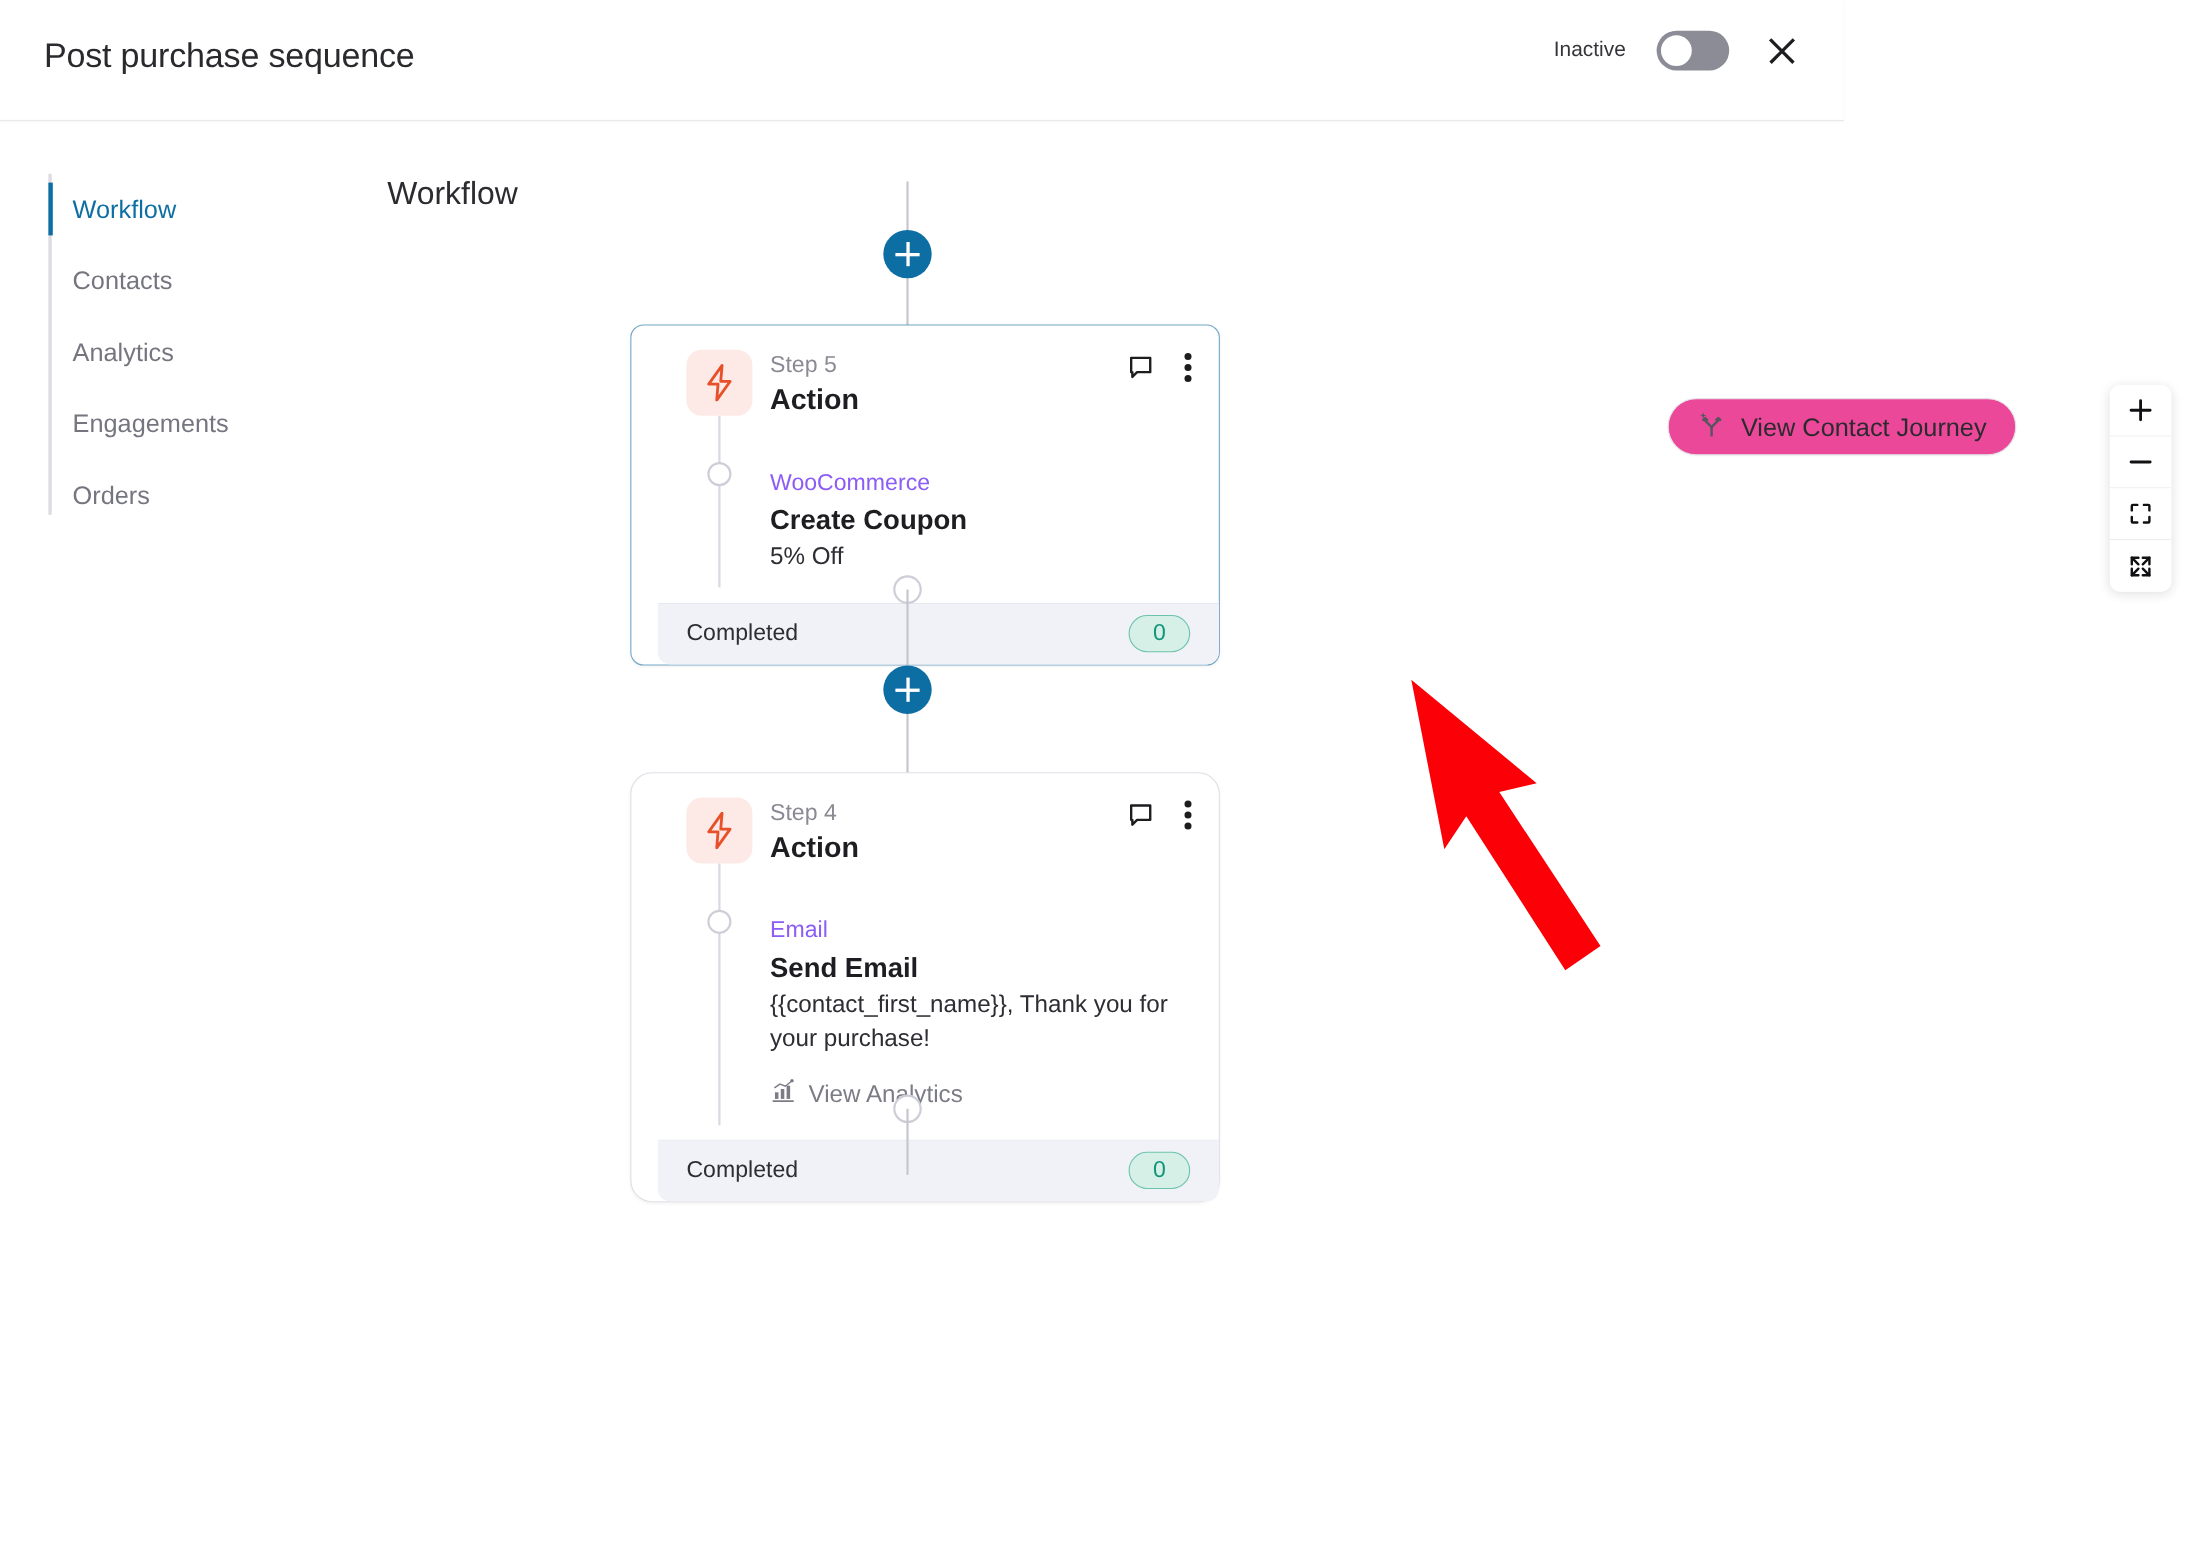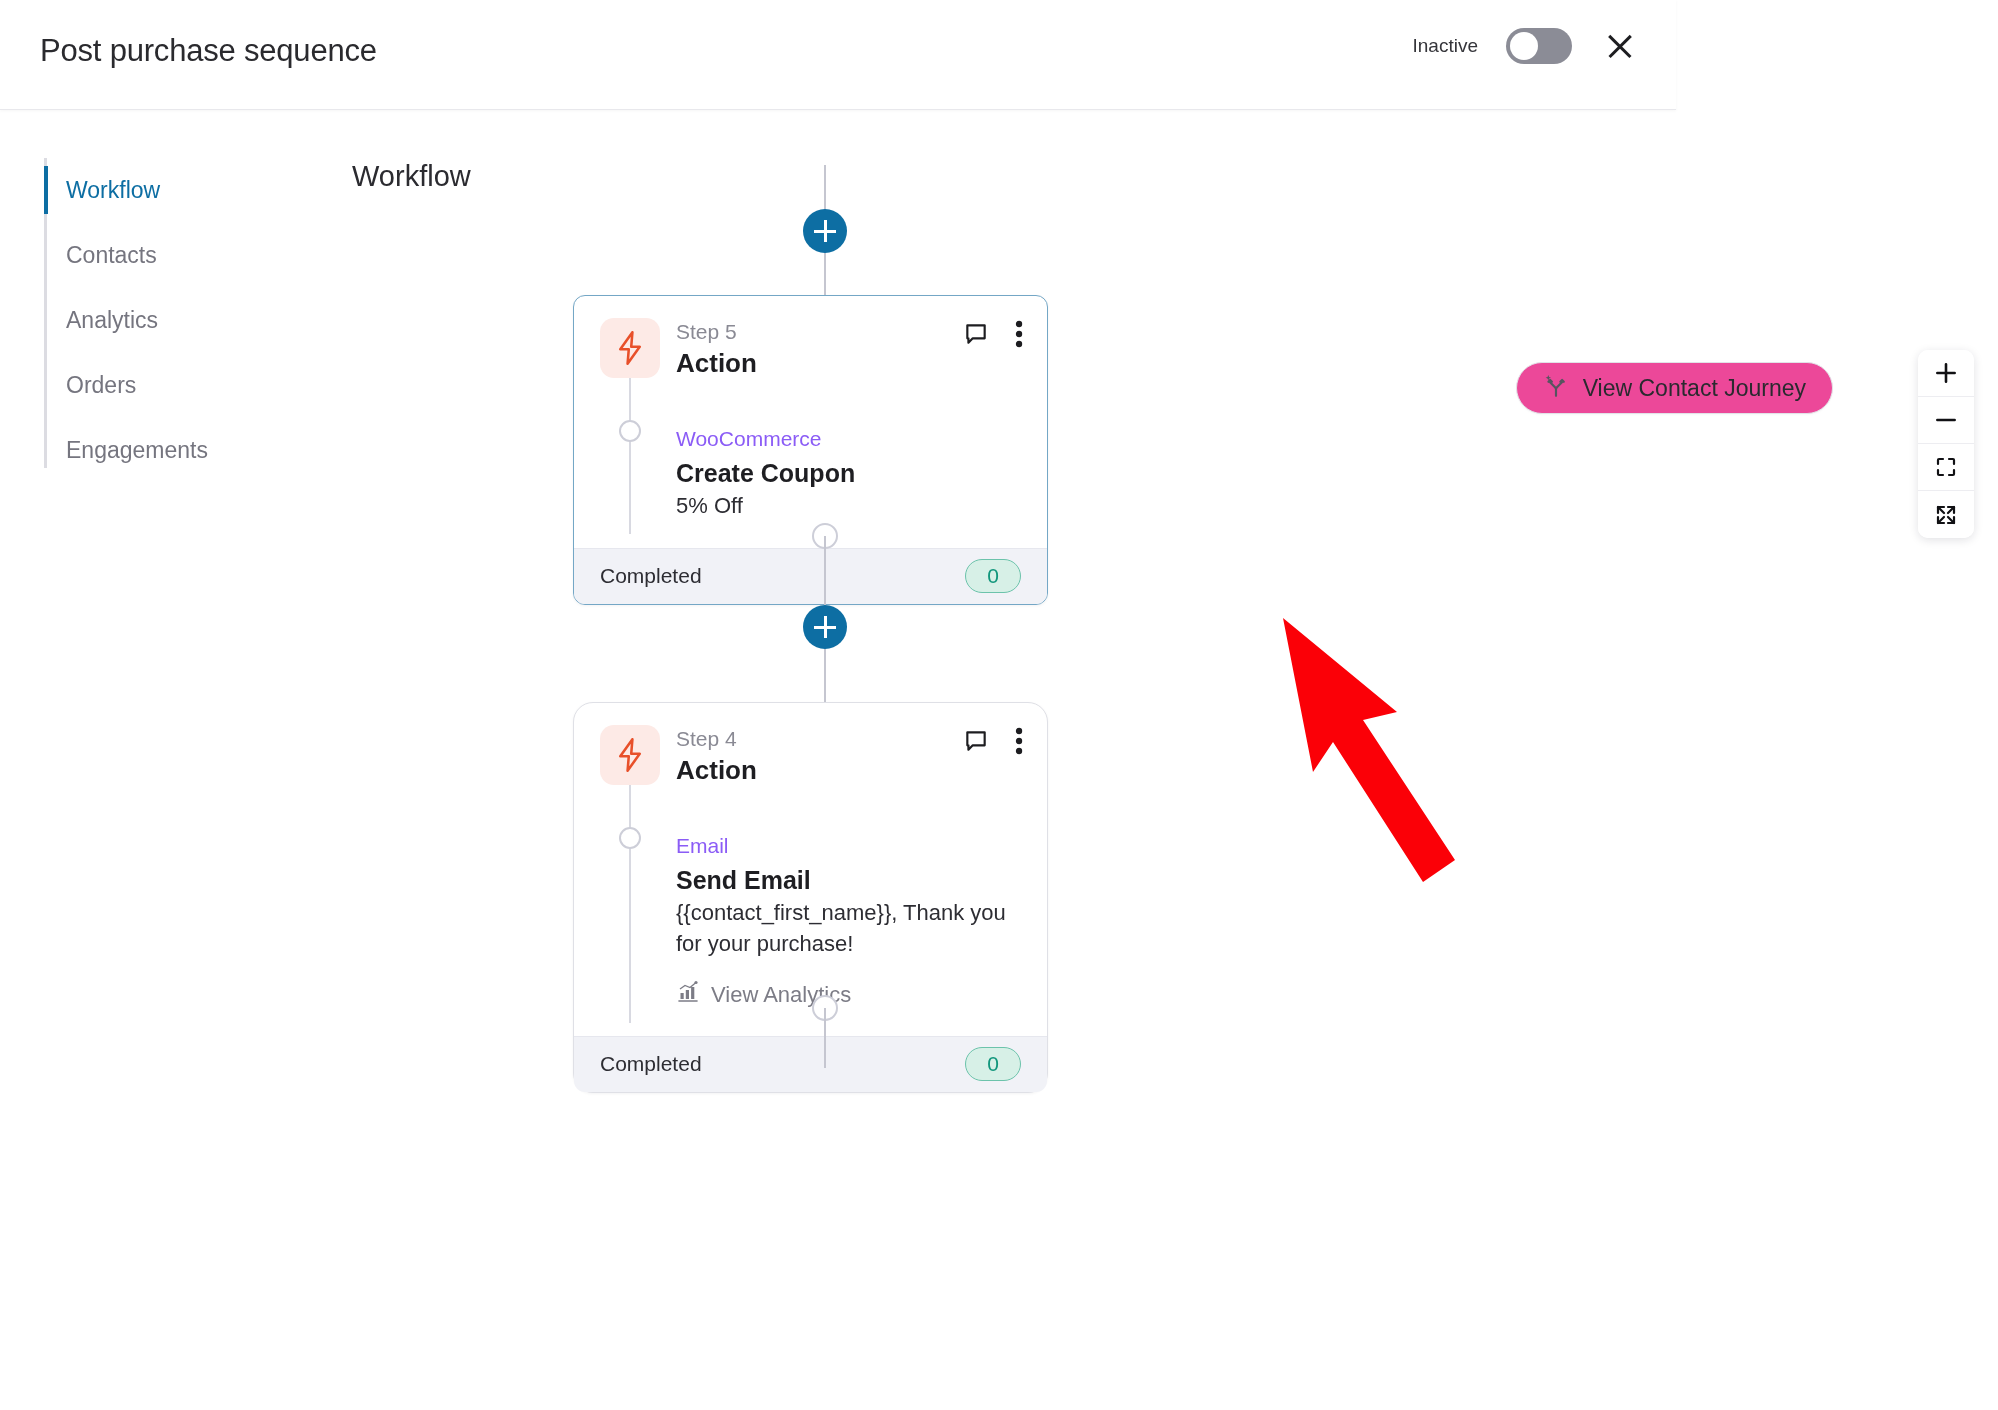--- a/index.html
+++ b/index.html
@@ -94,25 +94,26 @@
     cursor: pointer; border: none;
   }
   .plus-node::before, .plus-node::after {
     content: ""; position: absolute; background: #ffffff;
   }
   .plus-node::before { left: 11px; top: 20.5px; width: 22px; height: 3px; }
   .plus-node::after  { left: 20.5px; top: 11px; width: 3px; height: 22px; }
 
   
   .card {
-    position: absolute; width: 475px;
+    position: absolute; width: 536px;
     background: #ffffff;
     border: 1px solid #dfe0e6;
     border-radius: 12px;
     box-shadow: 0 1px 3px rgba(20,20,40,0.05);
+    padding-left: 24px;
   }
   .card.selected { border-color: #74a7c6; }
   .card-body { position: relative; padding: 22px 26px 26px 26px; }
 
   .bolt-icon {
     position: absolute; left: 26px; top: 22px;
     width: 60px; height: 60px;
     background: #fdeae6; border-radius: 14px;
   }
   .bolt-icon svg { position: absolute; left: 15px; top: 13px; }
@@ -224,24 +225,24 @@
   <div class="nav-item active">
     <span>Workflow</span>
   </div>
   <div class="nav-item">
     <span>Contacts</span>
   </div>
   <div class="nav-item">
     <span>Analytics</span>
   </div>
   <div class="nav-item">
+    <span>Engagements</span>
+  </div>
+  <div class="nav-item">
     <span>Orders</span>
-  </div>
-  <div class="nav-item">
-    <span>Engagements</span>
   </div>
 </nav>
 
 <div class="canvas">
 
   <div class="canvas-title">Workflow</div>
 
   <div class="conn-line" style="left:524px; top:55px; height:245px;"></div>
   <button class="plus-node" style="left:503px; top:99px;"></button>
 

